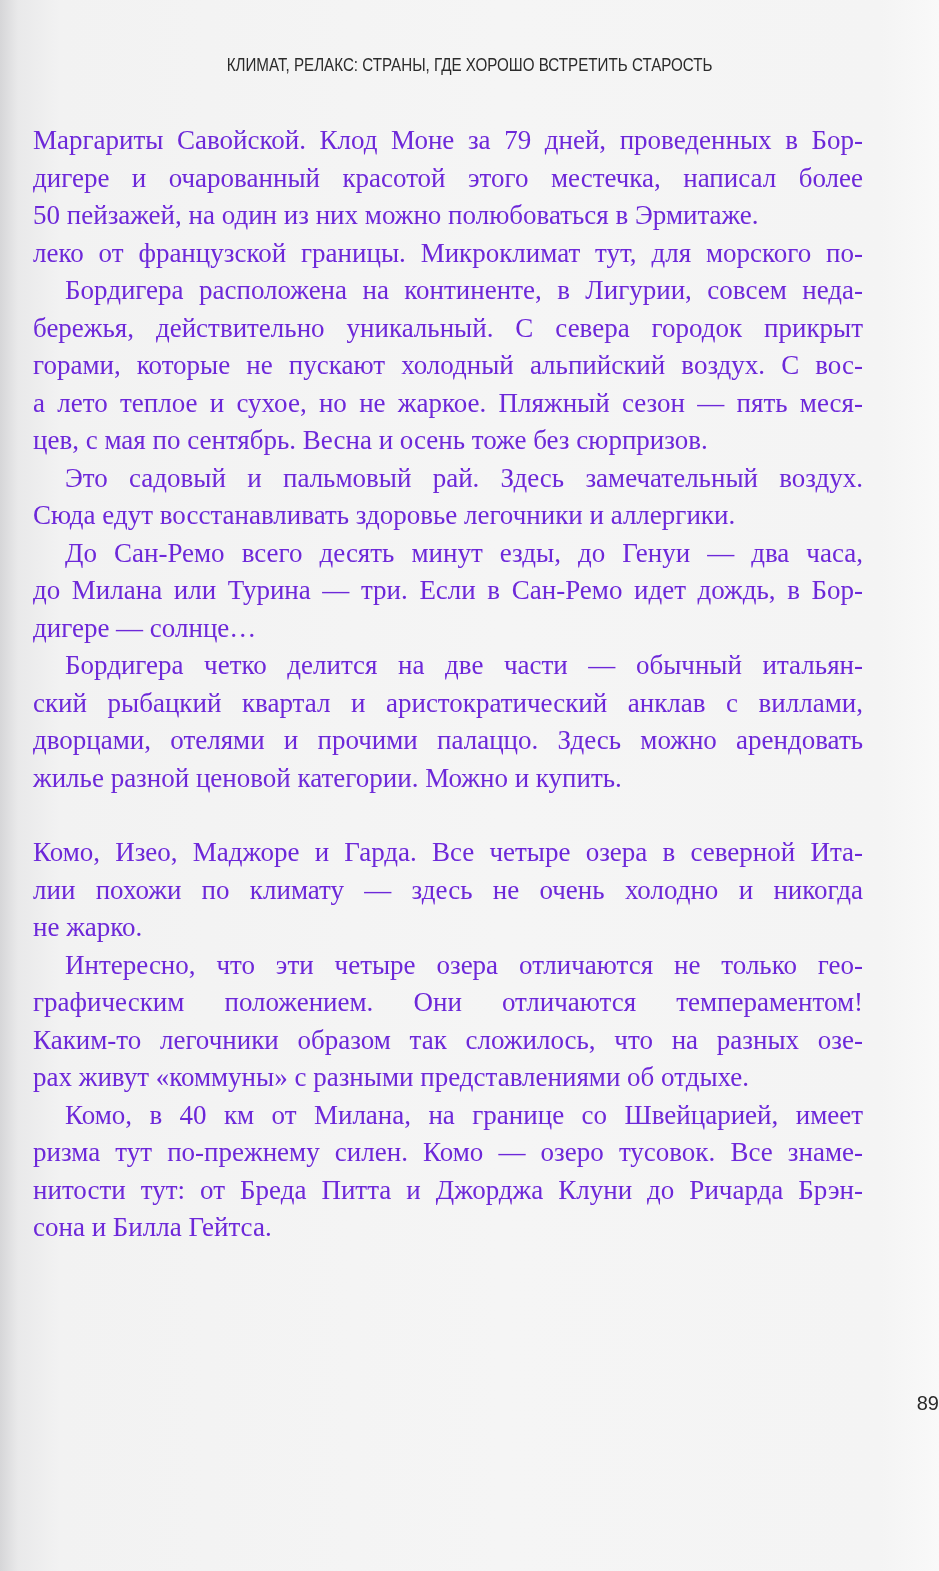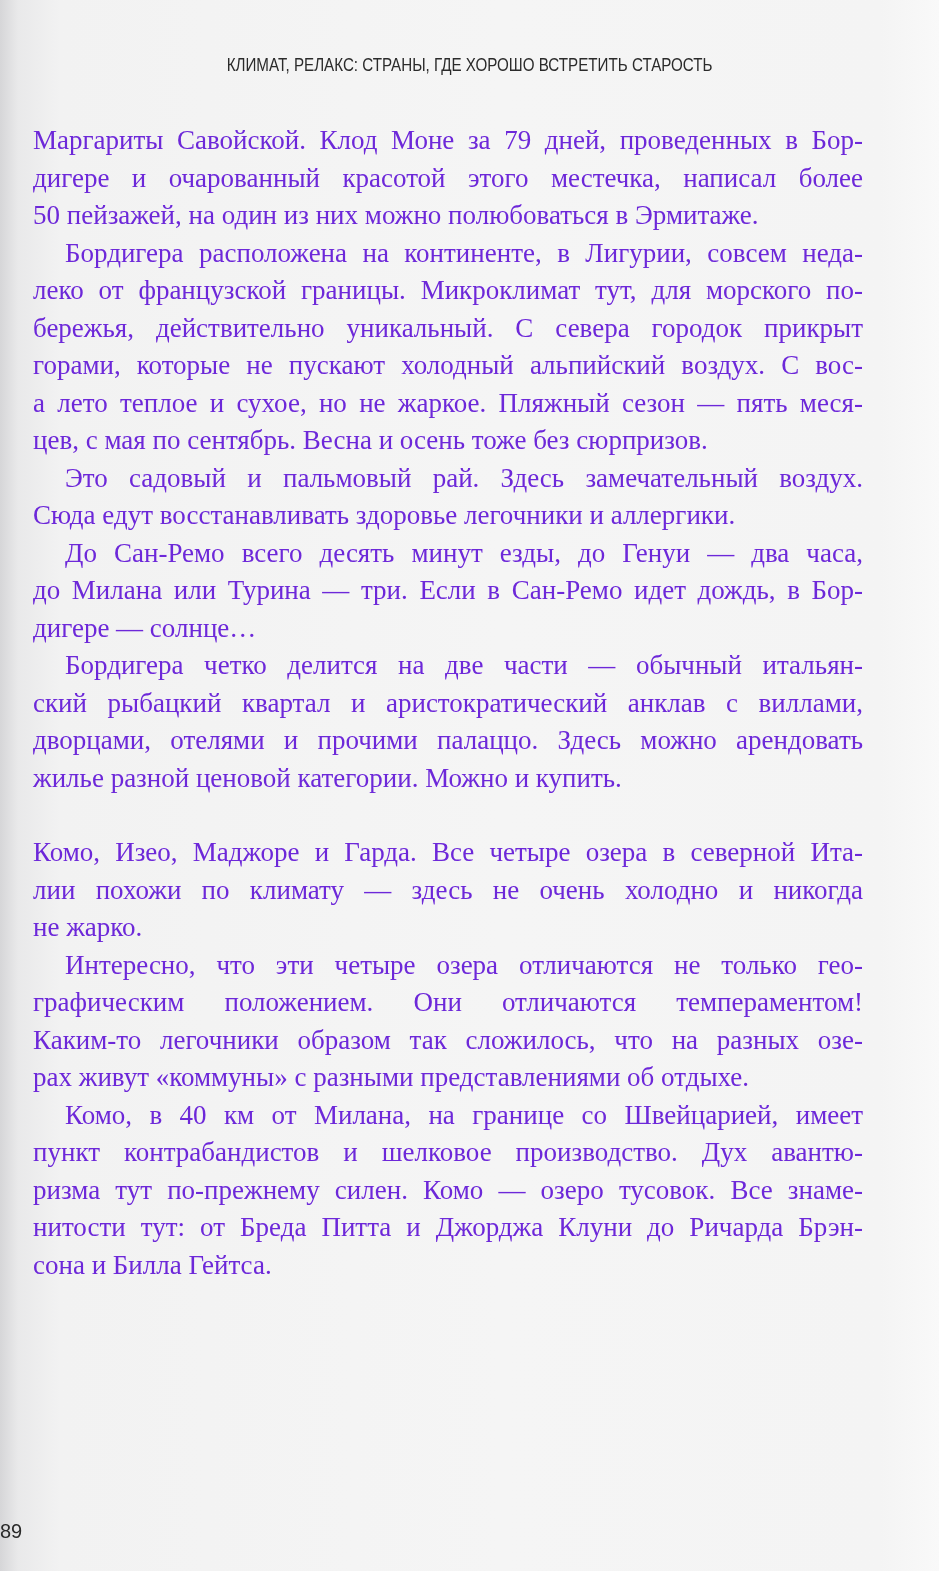--- a/index.html
+++ b/index.html
@@ -18,41 +18,41 @@
       position: absolute; left: 33px; top: 122px; width: 830px;
       font-family: "Liberation Serif", serif; font-size: 27px; line-height: 37.5px;
       color: #6d28d9;
     }
     .line { white-space: nowrap; display: block; height: 37.5px; text-align: justify; text-align-last: justify; }
     .line.last { text-align-last: left; }
     .line.indent { padding-left: 32px; }
     .gap { height: 37px; }
     .heading { font-weight: bold; text-align-last: left; }
     .page-number {
-      position: absolute; top: 1520px; left: 0; width: 939px; text-align: left;
+      position: absolute; top: 1392px; left: 0; width: 939px; text-align: right;
       font-family: "Liberation Sans", sans-serif; font-size: 20px; color: #2a2a2a;
     }
   </style>
 </head>
 <body>
 
 <div class="page">
   <div class="running-head">КЛИМАТ, РЕЛАКС: СТРАНЫ, ГДЕ ХОРОШО ВСТРЕТИТЬ СТАРОСТЬ</div>
 
   <div class="body-text">
 
     <div>
       <span class="line">Маргариты Савойской. Клод Моне за 79 дней, проведенных в Бор-</span>
       <span class="line">дигере и очарованный красотой этого местечка, написал более</span>
       <span class="line last">50 пейзажей, на один из них можно полюбоваться в Эрмитаже.</span>
     </div>
 
     <div>
+      <span class="line">леко от французской границы. Микроклимат тут, для морского по-</span>
       <span class="line indent">Бордигера расположена на континенте, в Лигурии, совсем неда-</span>
-      <span class="line">леко от французской границы. Микроклимат тут, для морского по-</span>
       <span class="line">бережья, действительно уникальный. С севера городок прикрыт</span>
       <span class="line">горами, которые не пускают холодный альпийский воздух. С вос-</span>
       <span class="line">а лето теплое и сухое, но не жаркое. Пляжный сезон — пять меся-</span>
       <span class="line last">цев, с мая по сентябрь. Весна и осень тоже без сюрпризов.</span>
     </div>
 
     <div>
       <span class="line indent">Это садовый и пальмовый рай. Здесь замечательный воздух.</span>
       <span class="line last">Сюда едут восстанавливать здоровье легочники и аллергики.</span>
     </div>
@@ -79,21 +79,20 @@
         <span class="line last">не жарко.</span>
       </div>
       <div>
         <span class="line indent">Интересно, что эти четыре озера отличаются не только гео-</span>
         <span class="line">графическим положением. Они отличаются темпераментом!</span>
         <span class="line">Каким-то легочники образом так сложилось, что на разных озе-</span>
         <span class="line last">рах живут «коммуны» с разными представлениями об отдыхе.</span>
       </div>
       <div>
         <span class="line indent">Комо, в 40 км от Милана, на границе со Швейцарией, имеет</span>
-        <span class="line">пункт контрабандистов и шелковое производство. Дух авантю-</span>
         <span class="line">ризма тут по-прежнему силен. Комо — озеро тусовок. Все знаме-</span>
         <span class="line">нитости тут: от Бреда Питта и Джорджа Клуни до Ричарда Брэн-</span>
         <span class="line last">сона и Билла Гейтса.</span>
       </div>
     </div>
   </div>
 
   <div class="page-number">89</div>
 </div>
 

